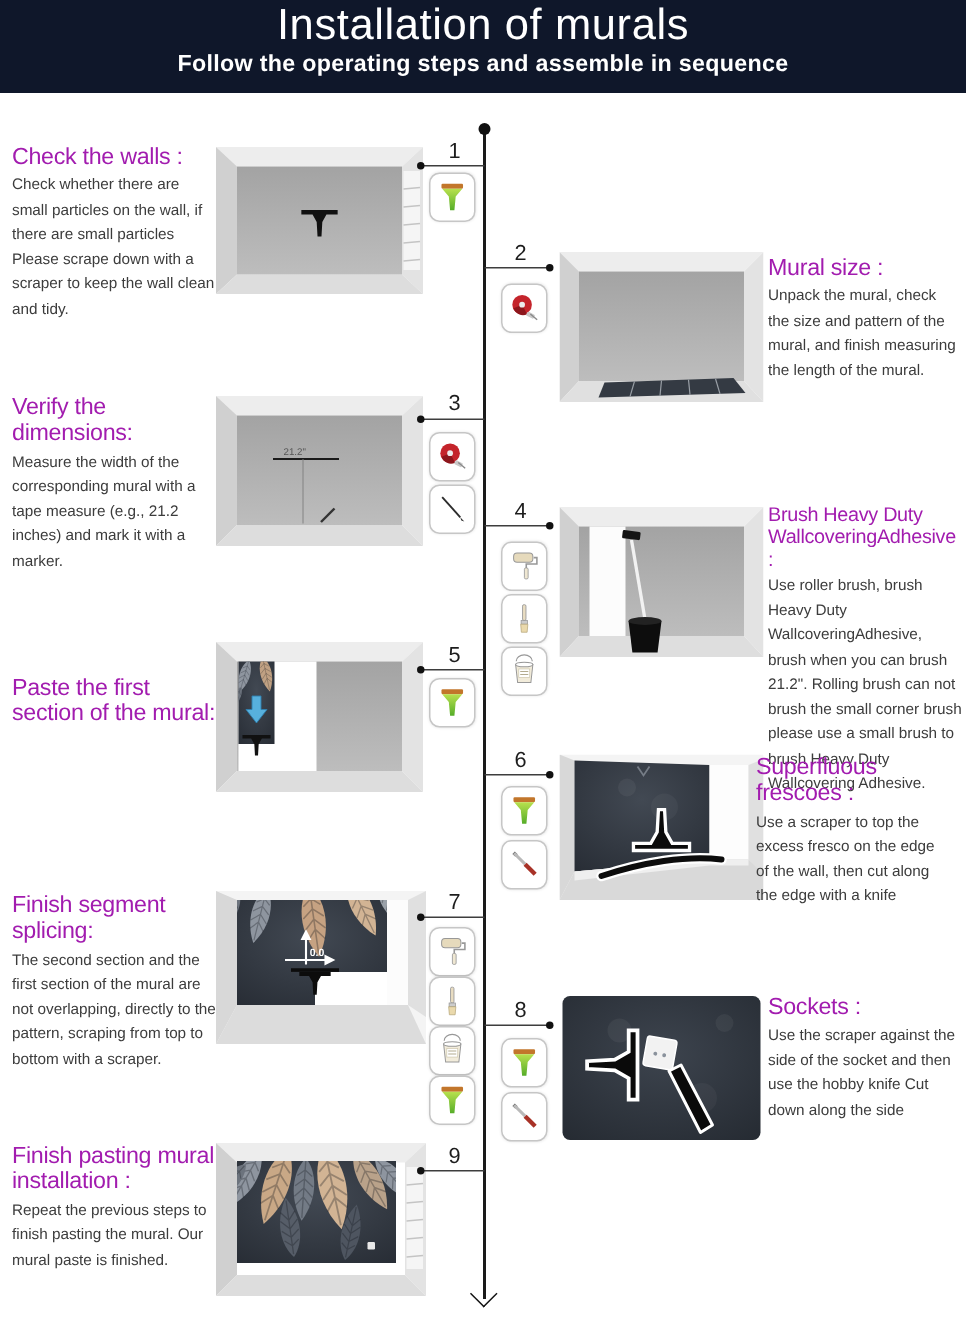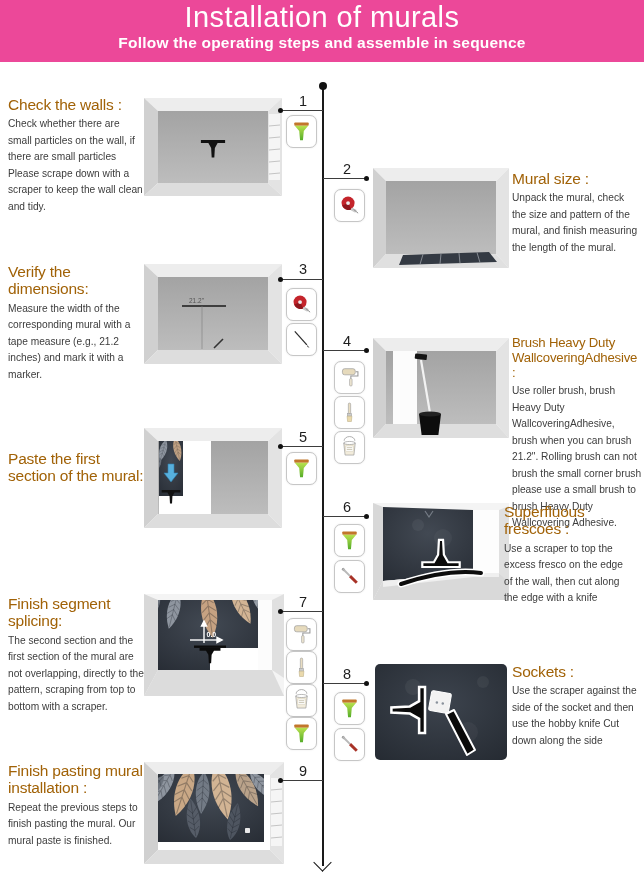--- a/index.html
+++ b/index.html
@@ -1,28 +1,28 @@
 <!DOCTYPE html>
 <html><head>
 <meta charset="utf-8">
 <style>
   html,body{margin:0;padding:0;background:#fff;}
   .canvas{position:relative;width:644px;height:879px;background:#fff;overflow:hidden;
           font-family:"Liberation Sans",sans-serif;}
   
-  .hdr{position:absolute;left:0;top:0;width:644px;height:62px;background:#ec4899;color:#fff;text-align:center;}
+  .hdr{position:absolute;left:0;top:0;width:644px;height:62px;background:#0f172a;color:#fff;text-align:center;}
   .hdr h1{margin:1px 0 0;font-size:29px;font-weight:500;letter-spacing:.4px;}
   .hdr p{margin:0;font-size:15.5px;font-weight:700;letter-spacing:.2px;text-align:center;}
   
   .tl-line{position:absolute;left:322px;top:86px;width:1.6px;height:780px;background:#1a1a1a;}
   .tl-dot{position:absolute;left:319px;top:82px;width:8px;height:8px;border-radius:50%;background:#111;}
   .tl-arrow{position:absolute;left:316px;top:856px;width:12px;height:12px;border-left:1.6px solid #111;border-bottom:1.6px solid #111;transform:rotate(-45deg);}
   
   .txt{position:absolute;}
-  .step-title{margin:0 0 3px;font-size:15.5px;font-weight:400;color:#a16207;line-height:1.12;letter-spacing:-.2px;}
+  .step-title{margin:0 0 3px;font-size:15.5px;font-weight:400;color:#a21caf;line-height:1.12;letter-spacing:-.2px;}
   .step-title.small{font-size:13.2px;}
   .step-body{margin:0;font-size:10.2px;color:#3c3c3c;line-height:1.62;}
   
   .cline{position:absolute;height:1.2px;background:#3d3d3d;}
   .cdot{position:absolute;width:5px;height:5px;border-radius:50%;background:#111;}
   .num{position:absolute;width:38px;text-align:center;font-size:14.5px;color:#1d1d1d;}
   
   .tool{position:absolute;width:29px;height:31px;border:1px solid #c6c6c6;border-radius:7px;background:#fff;
         box-shadow:0 0 2px rgba(0,0,0,.10);display:flex;align-items:center;justify-content:center;}
   .tool svg{width:23px;height:25px;display:block;}

